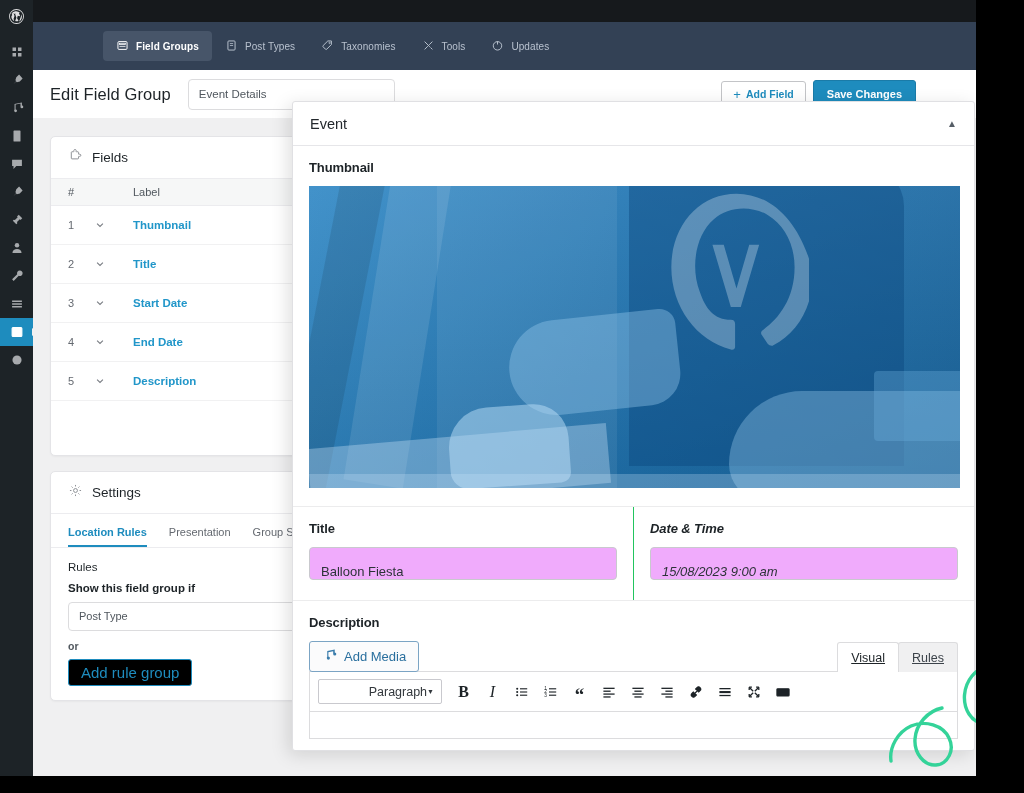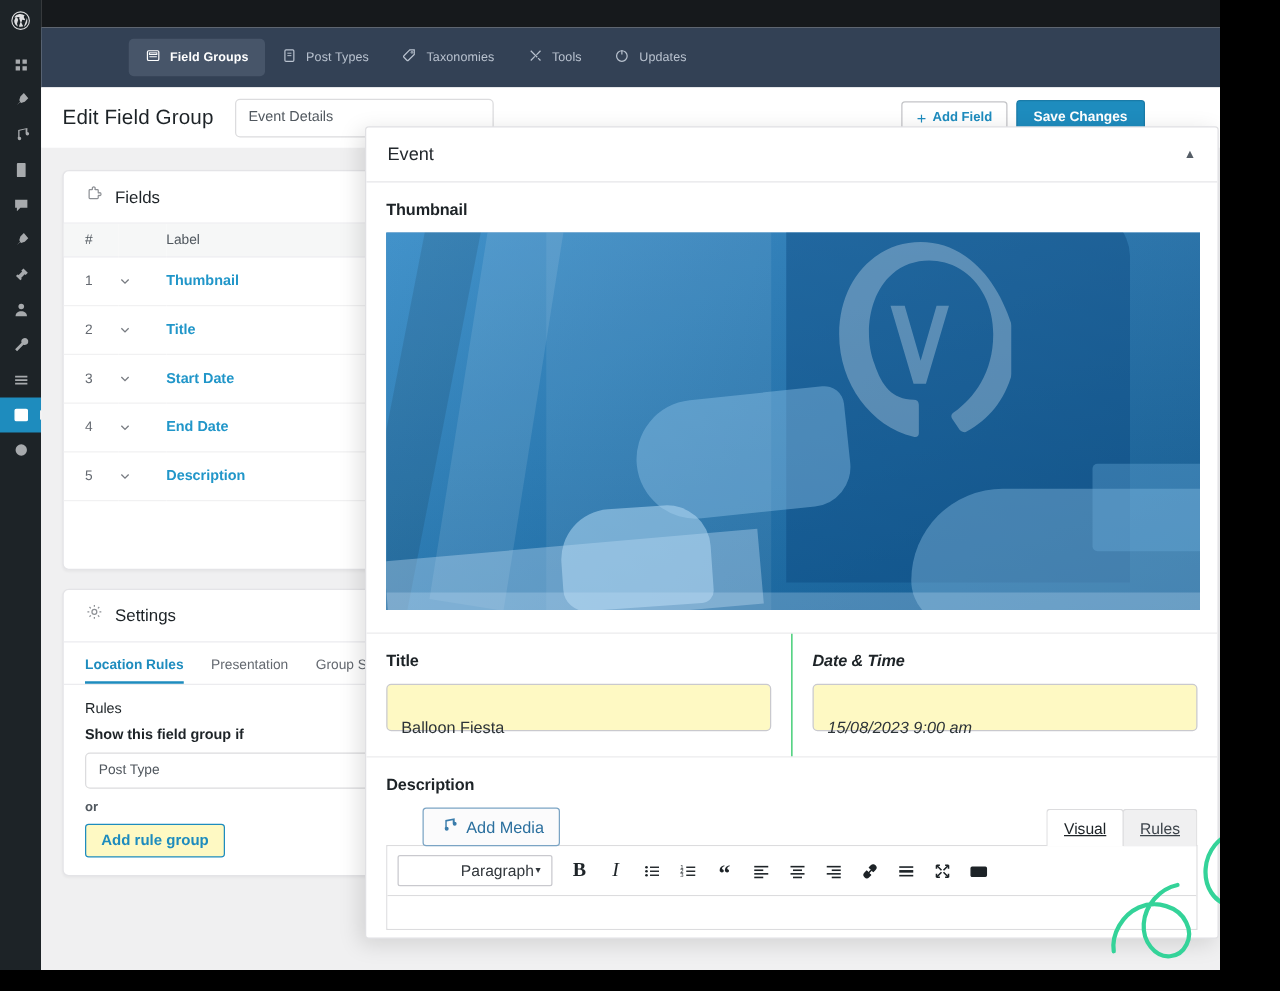--- a/index.html
+++ b/index.html
@@ -180,22 +180,22 @@
     width: 290px; height: 29px;
     border: 1px solid #dcdcde; border-radius: 4px; background: #fff;
     font-size: 11px; color: #50575e;
     line-height: 27px; padding: 0 10px;
   }
   .set-or { font-size: 10.5px; color: #50575e; font-weight: 700; margin: 9px 0 7px 0; }
   .btn-rulegroup {
     display: inline-flex; align-items: center; justify-content: center;
     height: 27px; padding: 0 12px;
     border: 1px solid #1e8cbe; border-radius: 3px;
-    background: #fef9c3; color: #1e8cbe;
-    font-size: 12px; font-weight: 700;
+    background: #000000; color: #1e8cbe;
+    font-size: 15px; font-weight: 400;
   }
   
   .event-panel {
     position: absolute; left: 292px; top: 101px;
     width: 683px; height: 650px;
     background: #ffffff;
     border: 1px solid #e0e0e3;
     border-radius: 3px;
     box-shadow: -4px 4px 18px rgba(0,0,0,.13);
     overflow: hidden;
@@ -292,27 +292,27 @@
   }
   
   .ev-row2 { display: flex; border-top: 1px solid #ececed; }
   .ev-col {
     flex: 1; padding: 14px 16px 20px 16px;
   }
   .ev-col + .ev-col { border-left: 1px solid #22c55e; font-style: italic; }
   .ev-input {
     width: 100%; height: 33px;
     border: 1px solid #c9c9ce; border-radius: 4px;
-    background: #fef9c3; font-size: 13px; color: #2c3338;
-    line-height: 31px; padding: 18px 11px;
+    background: #f0abfc; font-size: 13px; color: #2c3338;
+    line-height: 31px; padding: 8px 11px;
     font-family: "Liberation Sans", sans-serif;
   }
   
   .ev-desc { padding: 14px 16px 0 16px; border-top: 1px solid #ececed; }
-  .editor-top { display: flex; align-items: flex-end; margin-left: 29px; }
+  .editor-top { display: flex; align-items: flex-end; }
   .btn-addmedia {
     display: flex; align-items: center; gap: 7px;
     height: 31px; padding: 0 12px;
     border: 1px solid #7ba4c4; border-radius: 3px;
     background: #fbfbfc; color: #2a6f9e;
     font-size: 13px; font-weight: 400;
   }
   .btn-addmedia svg { width: 15px; height: 15px; }
   .btn-addmedia svg * { fill: #3a7cab; }
   .editor-modes { margin-left: auto; display: flex; align-items: flex-end; }

